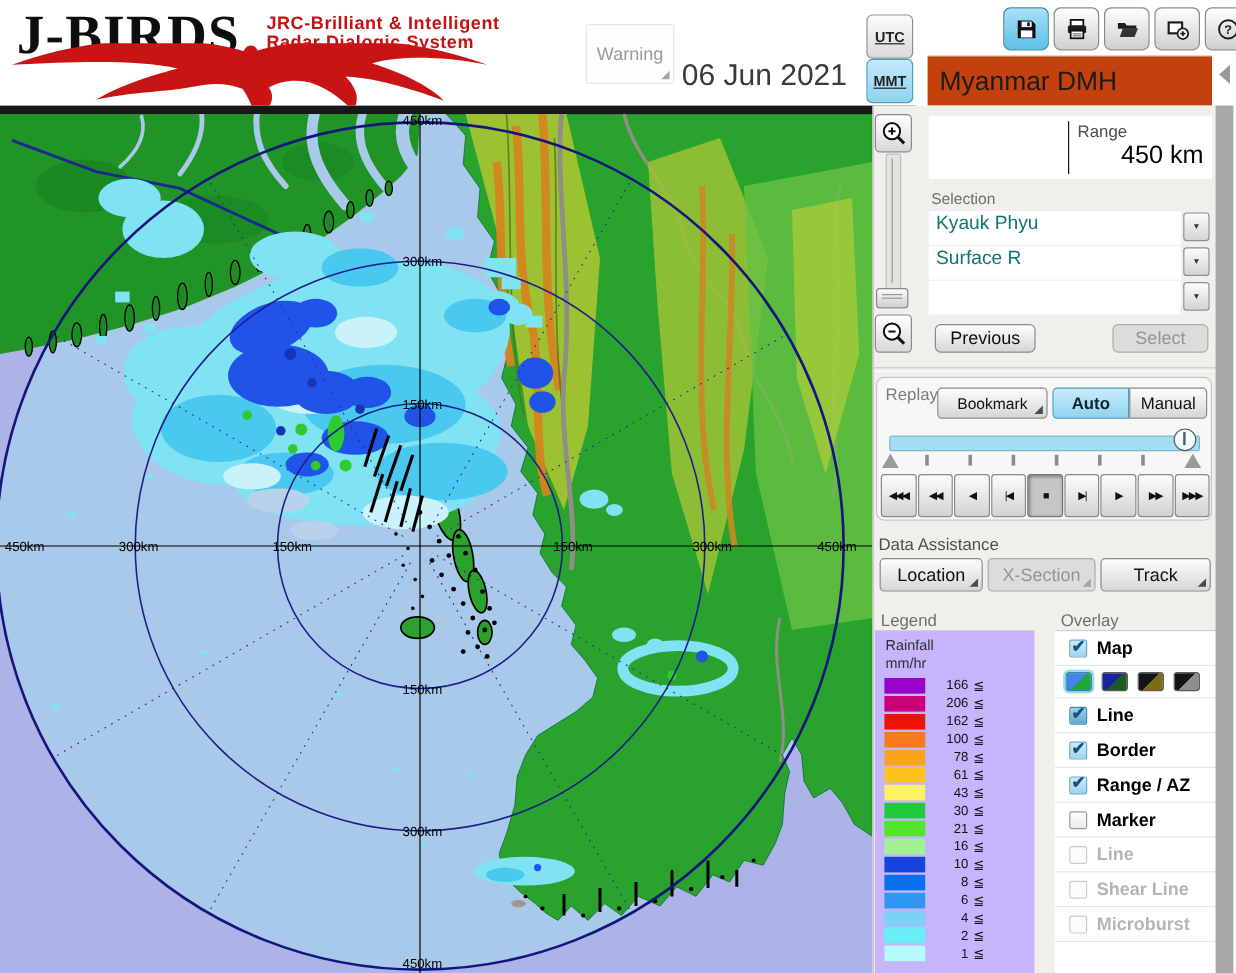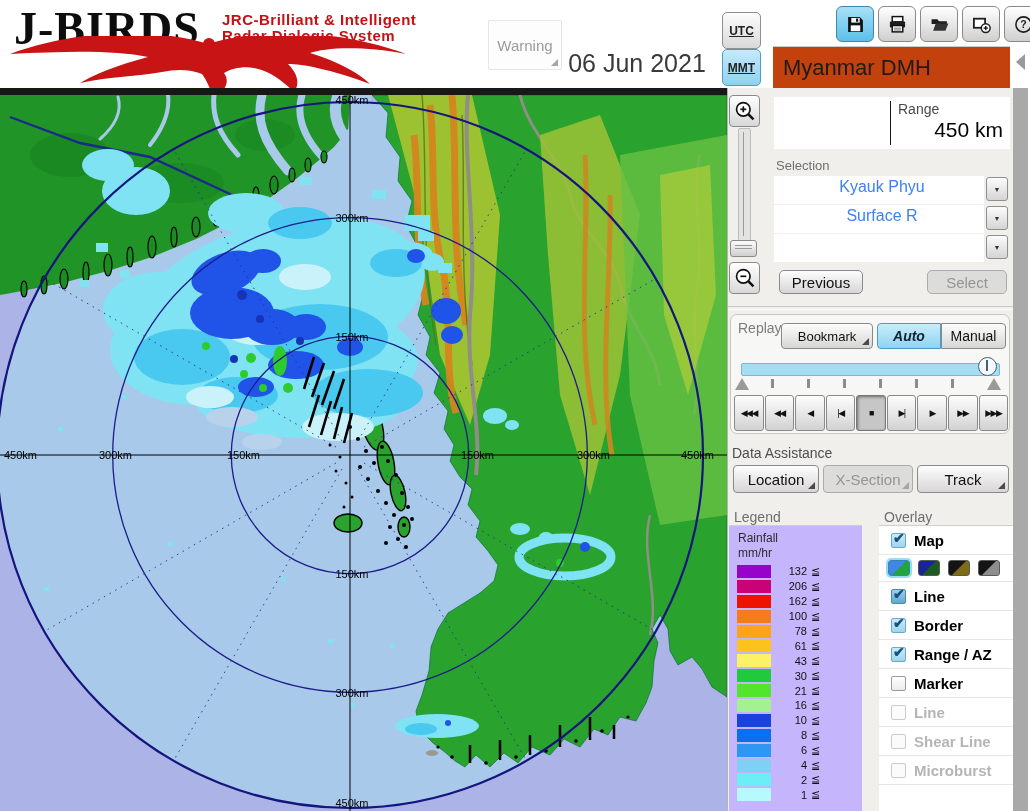--- a/index.html
+++ b/index.html
@@ -47,34 +47,34 @@
       color:#111;font-size:14px;display:flex;align-items:center;justify-content:center;box-sizing:border-box;}
   .btn.blue{background:linear-gradient(#c9ecfa,#8fd4f0);border-color:#4f9cc0;font-weight:700;color:#123;}
   .btn.disabled{background:#dcdcda;color:#949494;border-color:#ababab;}
 
   #range-box{position:absolute;left:46px;top:9px;width:236px;height:52px;background:#fff;}
   #range-div{position:absolute;left:116px;top:4px;width:1px;height:44px;background:#151515;}
   #range-label{position:absolute;left:124px;top:4px;font-size:14px;color:#4a4a4a;}
   #range-value{position:absolute;right:7px;top:21px;font-size:21px;color:#050505;}
 
   .dd-field{position:absolute;left:46px;width:210px;height:28px;background:#fff;font-size:16px;
-      color:#3b82f6;padding:2px 0 0 6px;box-sizing:border-box;overflow:hidden;text-align:center;}
+      color:#0f766e;padding:2px 0 0 6px;box-sizing:border-box;overflow:hidden;}
   .dd-btn{position:absolute;left:258px;width:20px;height:22px;border:1px solid #8f8f8f;border-radius:3px;
       background:linear-gradient(#fcfcfc,#d4d4d4);font-size:7px;color:#333;
       display:flex;align-items:center;justify-content:center;}
   #previous-btn{position:absolute;left:51px;top:182px;width:84px;height:24px;font-size:15px;border-radius:5px;}
   #select-btn{position:absolute;left:199px;top:182px;width:80px;height:24px;font-size:15px;border-radius:5px;}
   #sep1{position:absolute;left:0px;top:218px;width:285px;height:2px;
       border-top:1px solid #c9c9c7;border-bottom:1px solid #fbfbfb;}
 
   #replay-box{position:absolute;left:2px;top:226px;width:280px;height:120px;background:#f7f7f5;
       border:1px solid #c6c6c4;border-radius:7px;box-sizing:border-box;}
   #replay-label{position:absolute;left:7px;top:5px;font-size:14px;color:#7c7c7c;}
   #bookmark-btn{position:absolute;left:50px;top:8px;width:92px;height:26px;font-size:13px;}
-  #auto-btn{position:absolute;left:146px;top:8px;width:64px;height:26px;font-size:14px;border-radius:4px 0 0 4px;font-style:italic;}
+  #auto-btn{position:absolute;left:146px;top:8px;width:64px;height:26px;font-size:14px;border-radius:4px 0 0 4px;}
   #manual-btn{position:absolute;left:210px;top:8px;width:65px;height:26px;font-size:14px;border-radius:0 4px 4px 0;}
   #slider-track{position:absolute;left:10px;top:48px;width:257px;height:11px;background:#a5def3;
       border:1px solid #7db7cf;border-radius:2px;}
   #slider-handle{position:absolute;left:247px;top:42px;width:19px;height:19px;border-radius:50%;
       background:#f4fbff;border:1.5px solid #48626e;box-sizing:border-box;}
   #slider-handle span{position:absolute;left:7px;top:2px;width:1.5px;height:11px;background:#48626e;}
   .tri-up{position:absolute;top:63px;width:0;height:0;border-left:7px solid transparent;
       border-right:7px solid transparent;border-bottom:12px solid #9a9a9a;}
   .tick{position:absolute;top:64px;width:3px;height:9px;background:#8c8c8c;}
   #transport{position:absolute;left:3px;top:80px;width:274px;display:flex;gap:1px;}
@@ -586,21 +586,21 @@
 
     <div id="legend-title">Legend</div>
     <div id="legend-panel">
       <div id="legend-unit">
         <div>Rainfall</div>
         <div>mm/hr</div>
       </div>
       <div id="legend-rows">
           <div class="leg-row">
             <span class="leg-swatch" style="background: rgb(153, 2, 203);"></span>
-            <span class="leg-val">132</span>
+            <span class="leg-val">166</span>
             <span class="leg-sym">≦</span>
           </div>
           <div class="leg-row">
             <span class="leg-swatch" style="background: rgb(203, 2, 119);"></span>
             <span class="leg-val">206</span>
             <span class="leg-sym">≦</span>
           </div>
           <div class="leg-row">
             <span class="leg-swatch" style="background: rgb(239, 18, 1);"></span>
             <span class="leg-val">162</span>

